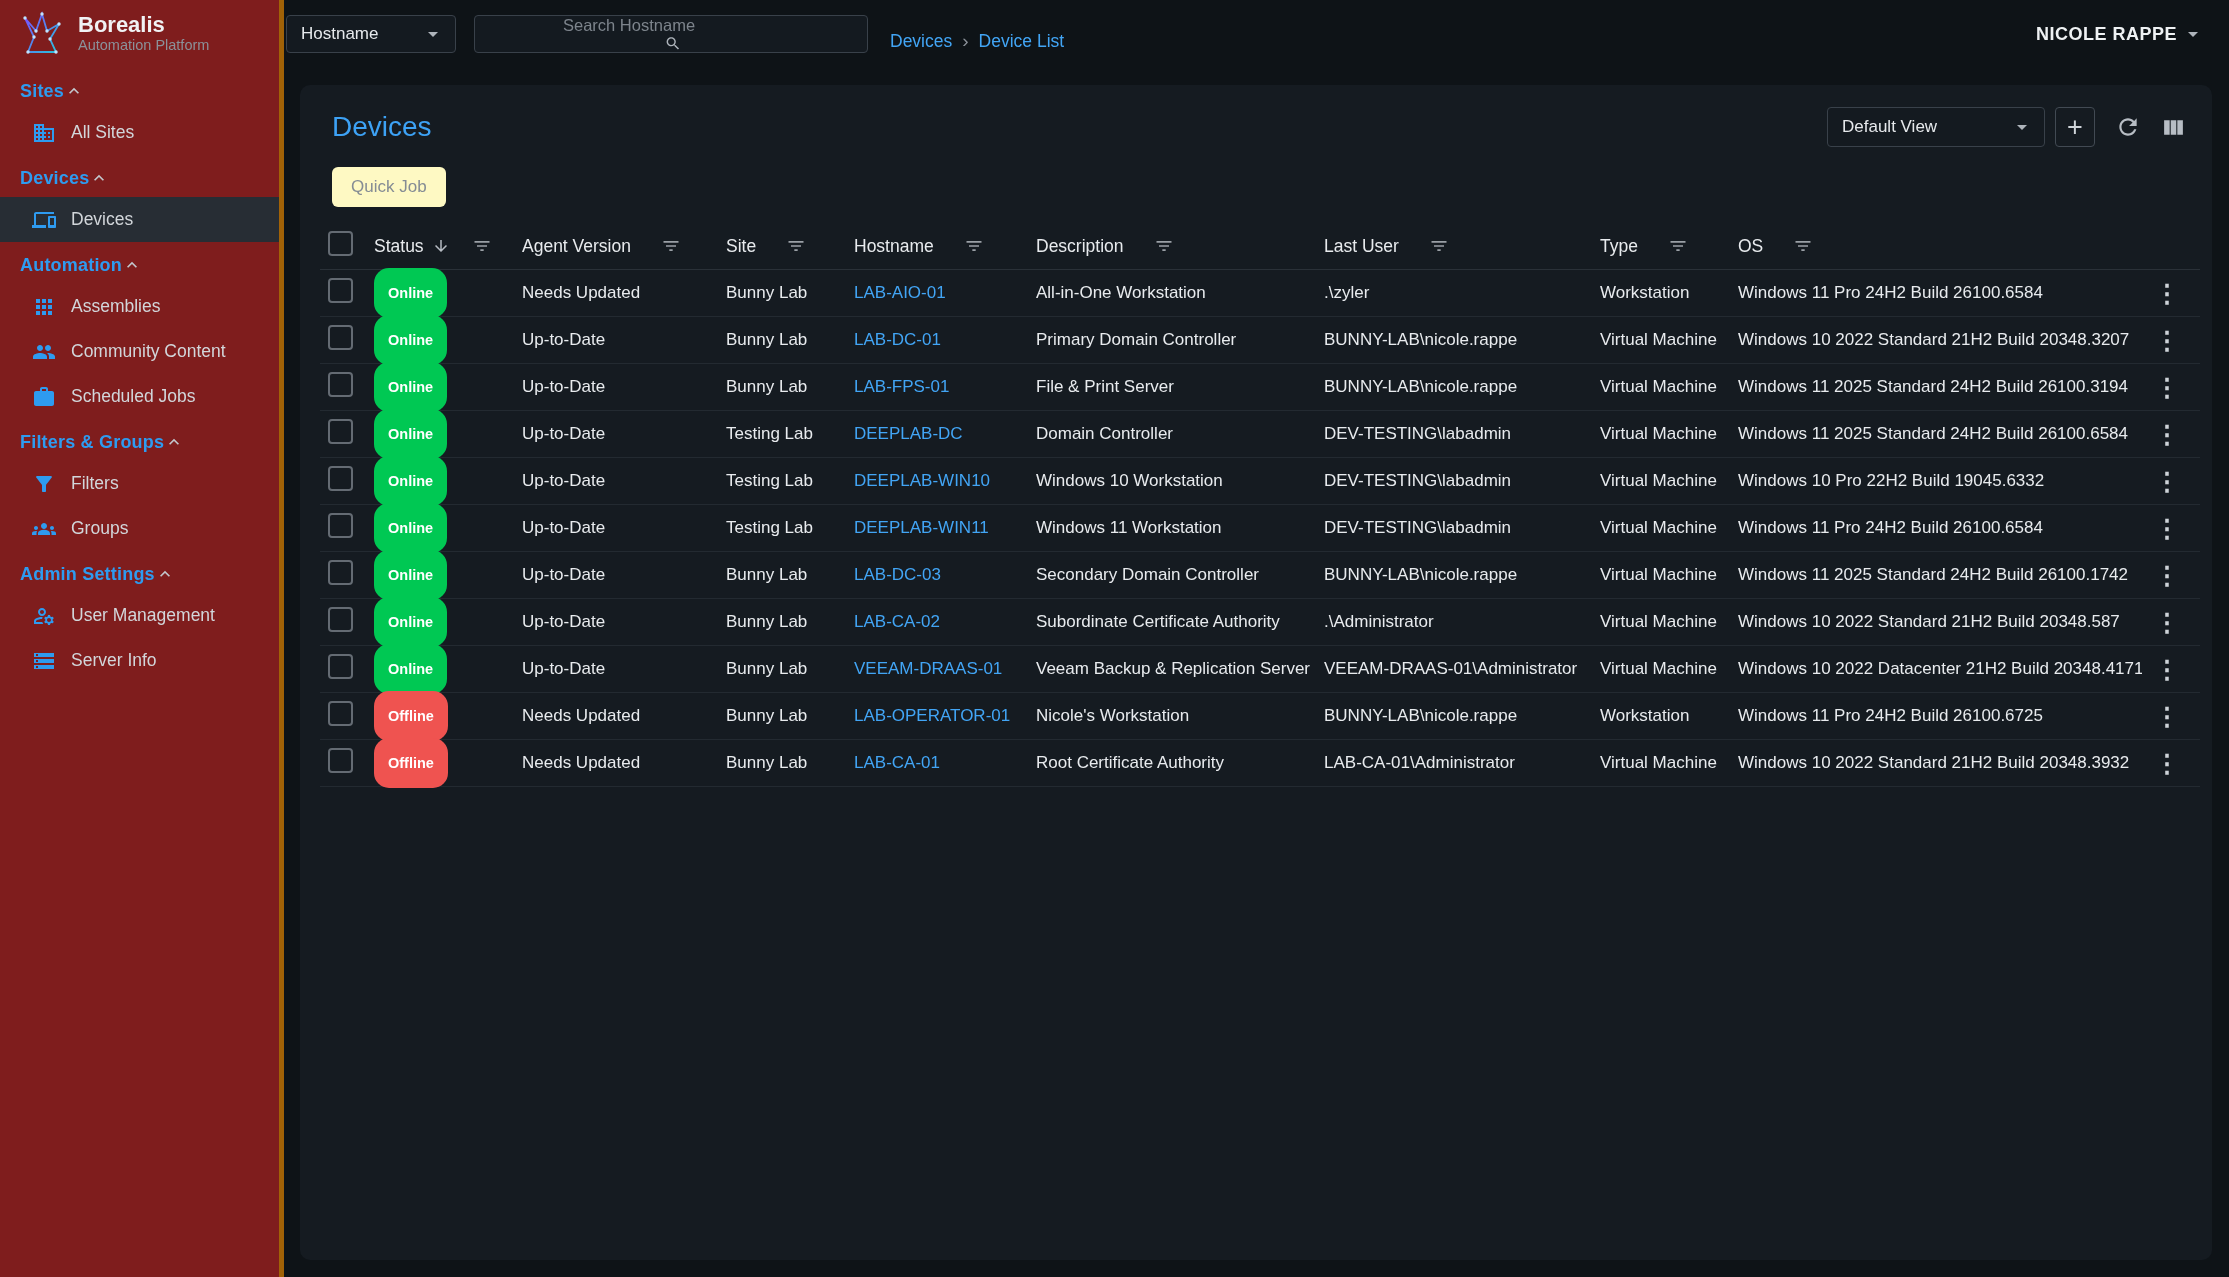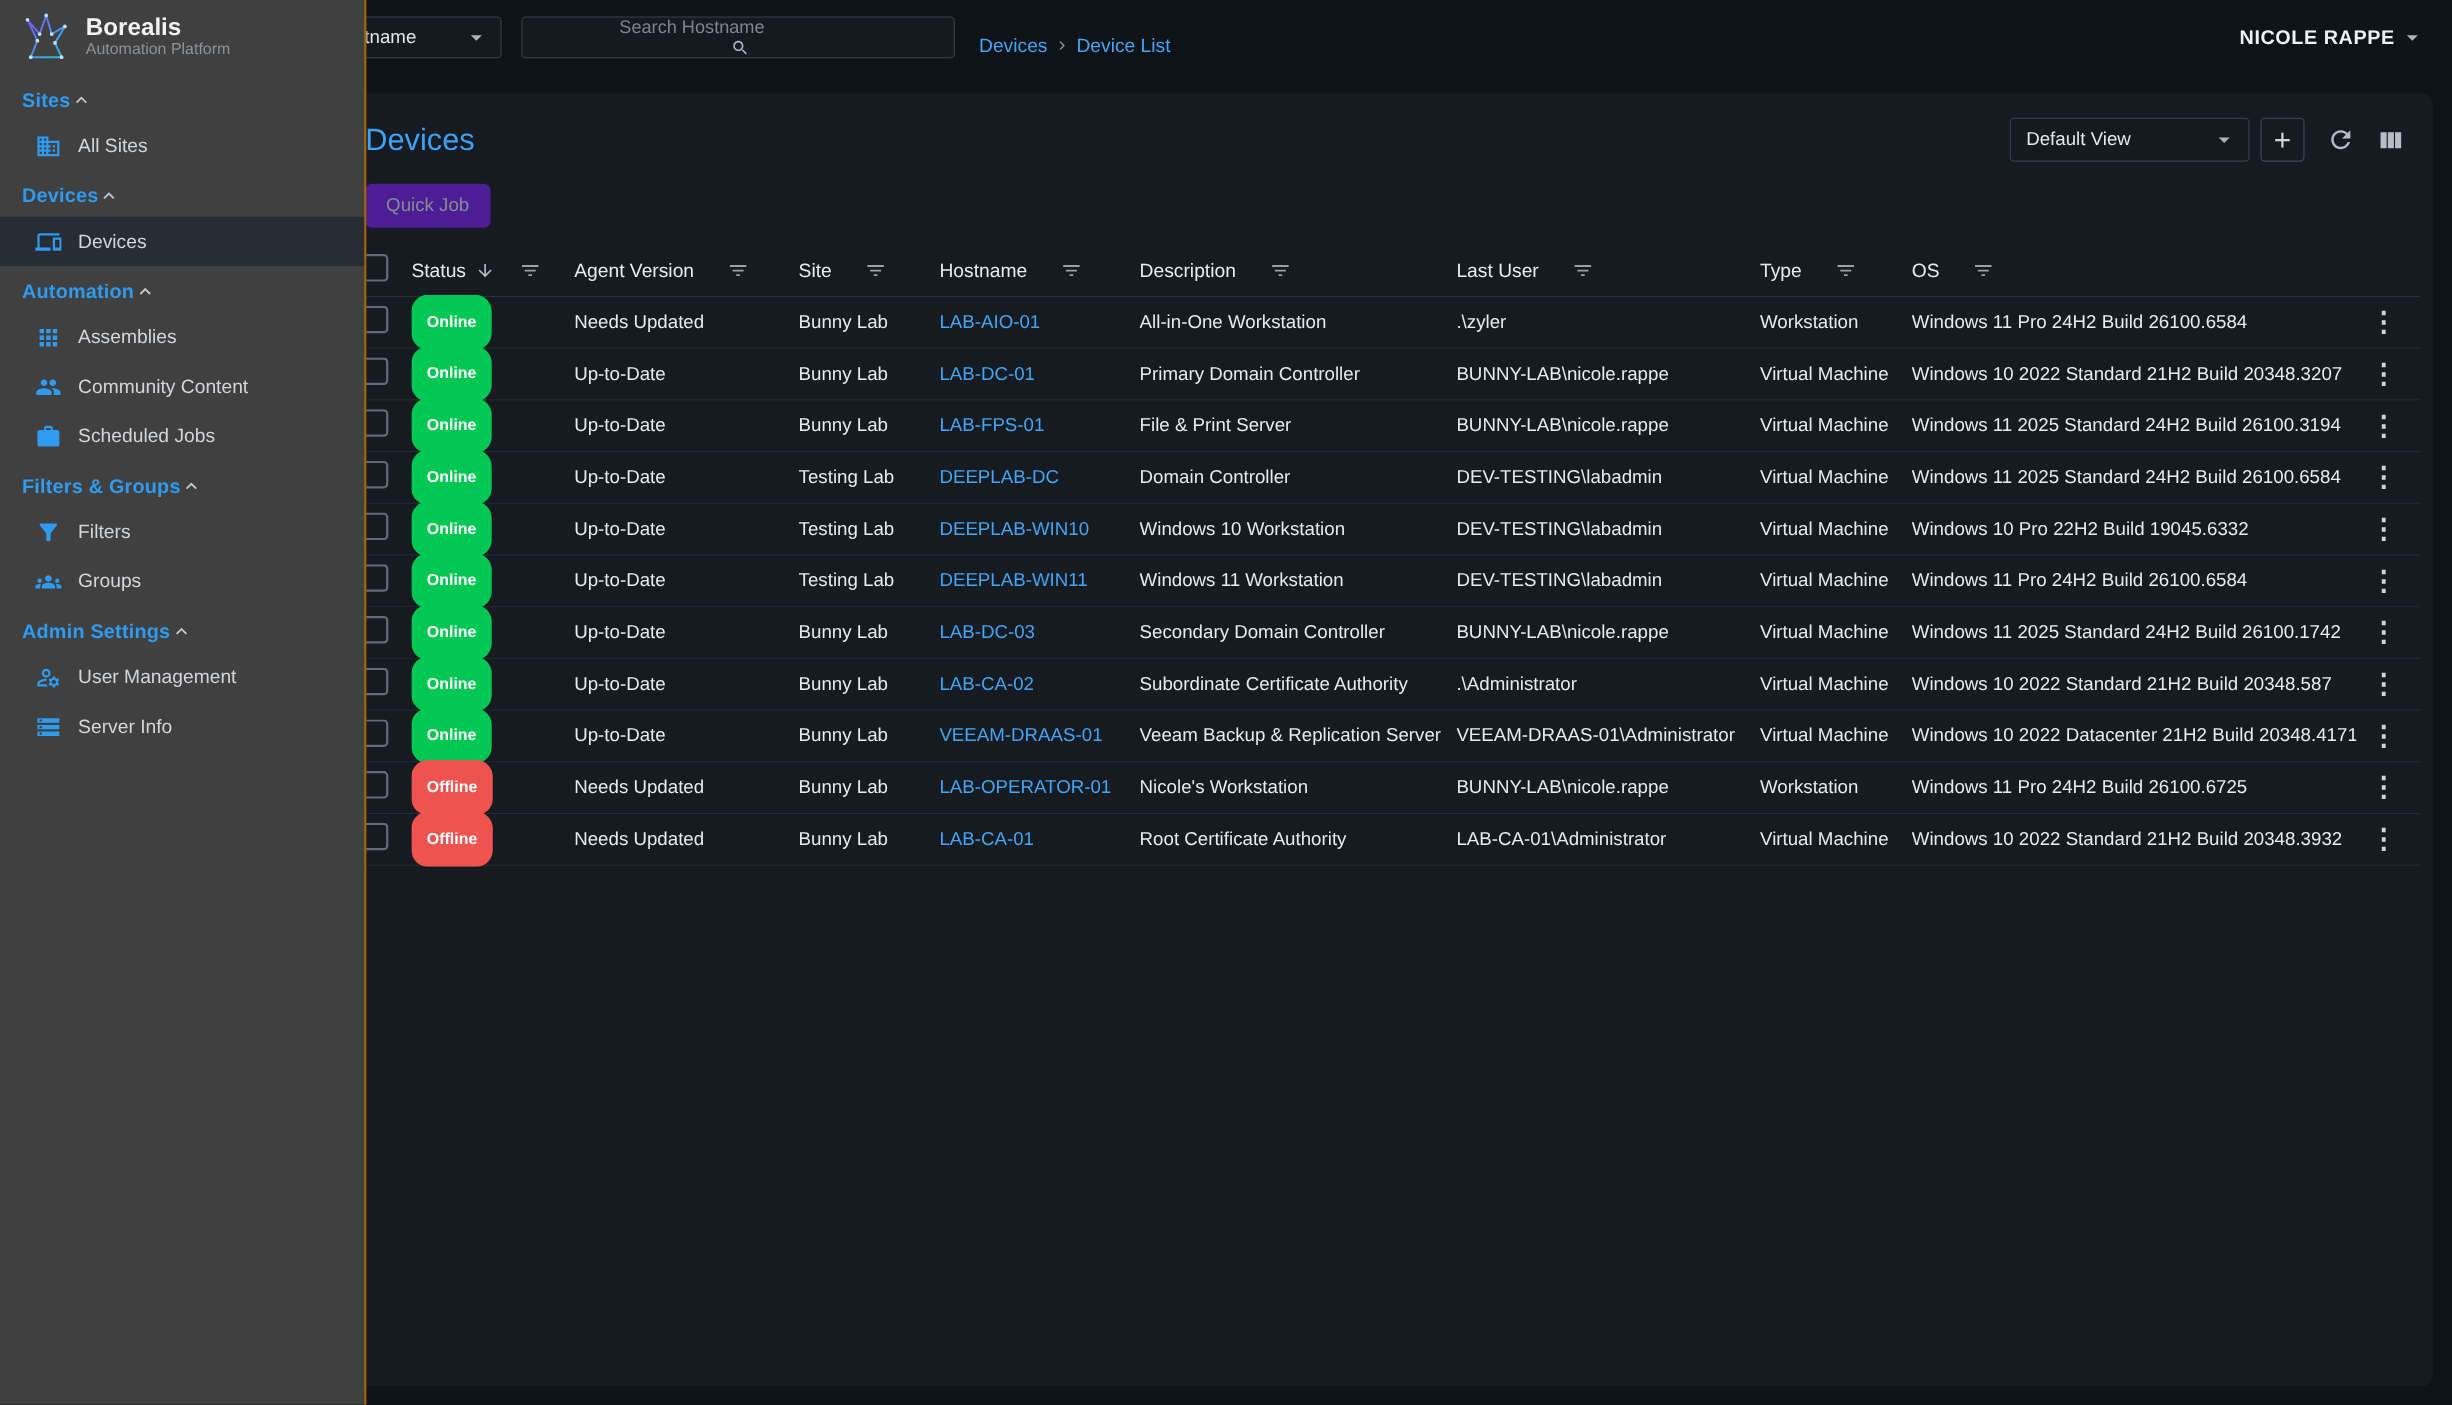--- a/index.html
+++ b/index.html
@@ -5,22 +5,22 @@
   * { box-sizing: border-box; margin: 0; padding: 0; }
   html, body { width: 2229px; height: 1277px; overflow: hidden; }
   body {
     font-family: "Liberation Sans", sans-serif;
     background: #0e1317;
     color: #e8ebee;
     position: relative;
   }
   
   .sidebar {
-    position: absolute; left: 0; top: 0; bottom: 0; width: 333px;
-    background: #404040; border-right: 2px solid #a16207; z-index: 5;
+    position: absolute; left: 0; top: 0; bottom: 0; width: 284px;
+    background: #7f1d1d; border-right: 5px solid #a16207; z-index: 5;
   }
   .brand { height: 68px; display: flex; align-items: center; padding: 0 14px; gap: 10px; }
   .brand-name { font-size: 22px; font-weight: 700; color: #f0f2f4; line-height: 1.1; }
   .brand-sub { font-size: 14.5px; color: #8b9199; line-height: 1.2; }
   .nav-section-header {
     display: flex; align-items: center; 
     padding: 12px 20px 8px 20px; height: 42px; cursor: pointer;
   }
   .nav-section-label { color: #2e9bf0; font-size: 18px; font-weight: 700; letter-spacing: .2px; }
   .nav-item {
@@ -67,21 +67,21 @@
   .page-title { font-size: 28px; font-weight: 500; color: #3da2f5; }
   .view-controls { display: flex; align-items: center; }
   .view-select { width: 218px; height: 40px; }
   .icon-btn-boxed {
     width: 40px; height: 40px; margin-left: 10px; border: 1px solid #424a53; border-radius: 4px;
     display: flex; align-items: center; justify-content: center; color: #cfd4d9;
     font-size: 27px; font-weight: 400; cursor: pointer; line-height: 1;
   }
   .icon-btn { margin-left: 20px; background: none; border: none; cursor: pointer; display: flex; align-items: center; }
   .quick-job {
-    display: inline-block; margin: 20px 0 0 32px; background: #4c1d95; color: #858c94;
+    display: inline-block; margin: 20px 0 0 32px; background: #fef9c3; color: #858c94;
     font-size: 17px; padding: 10px 19px; border-radius: 6px; border: none; cursor: default;
     font-family: "Liberation Sans", sans-serif;
   }
   
   .table { margin: 16px 12px 0 20px; }
   .trow, .thead-row {
     display: grid;
     grid-template-columns: 54px 148px 204px 128px 182px 288px 276px 138px 1fr 58px;
     align-items: center; height: 47px; border-bottom: 1px solid #232a31;
   }

